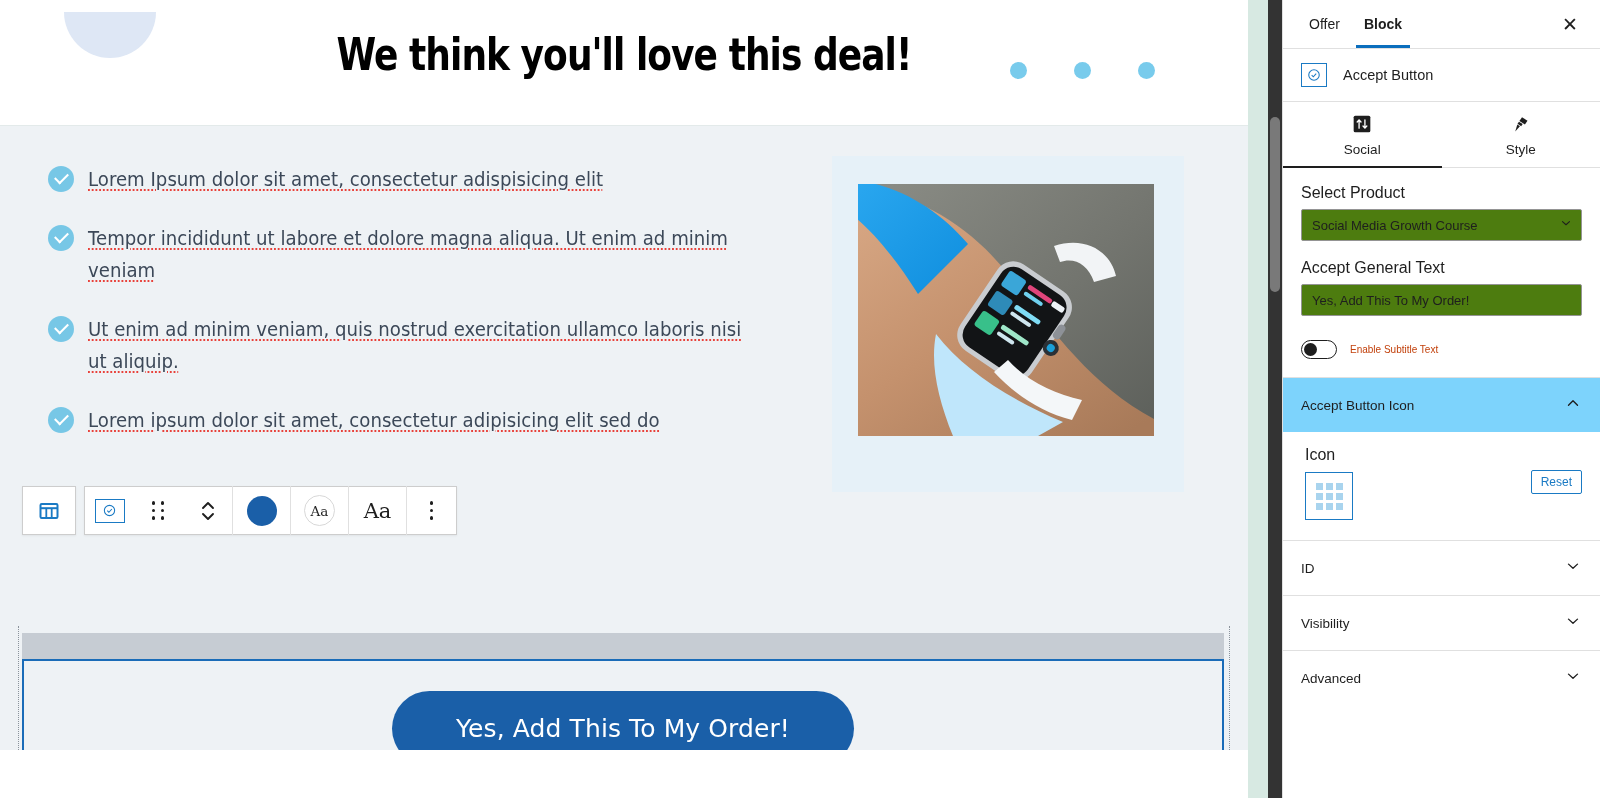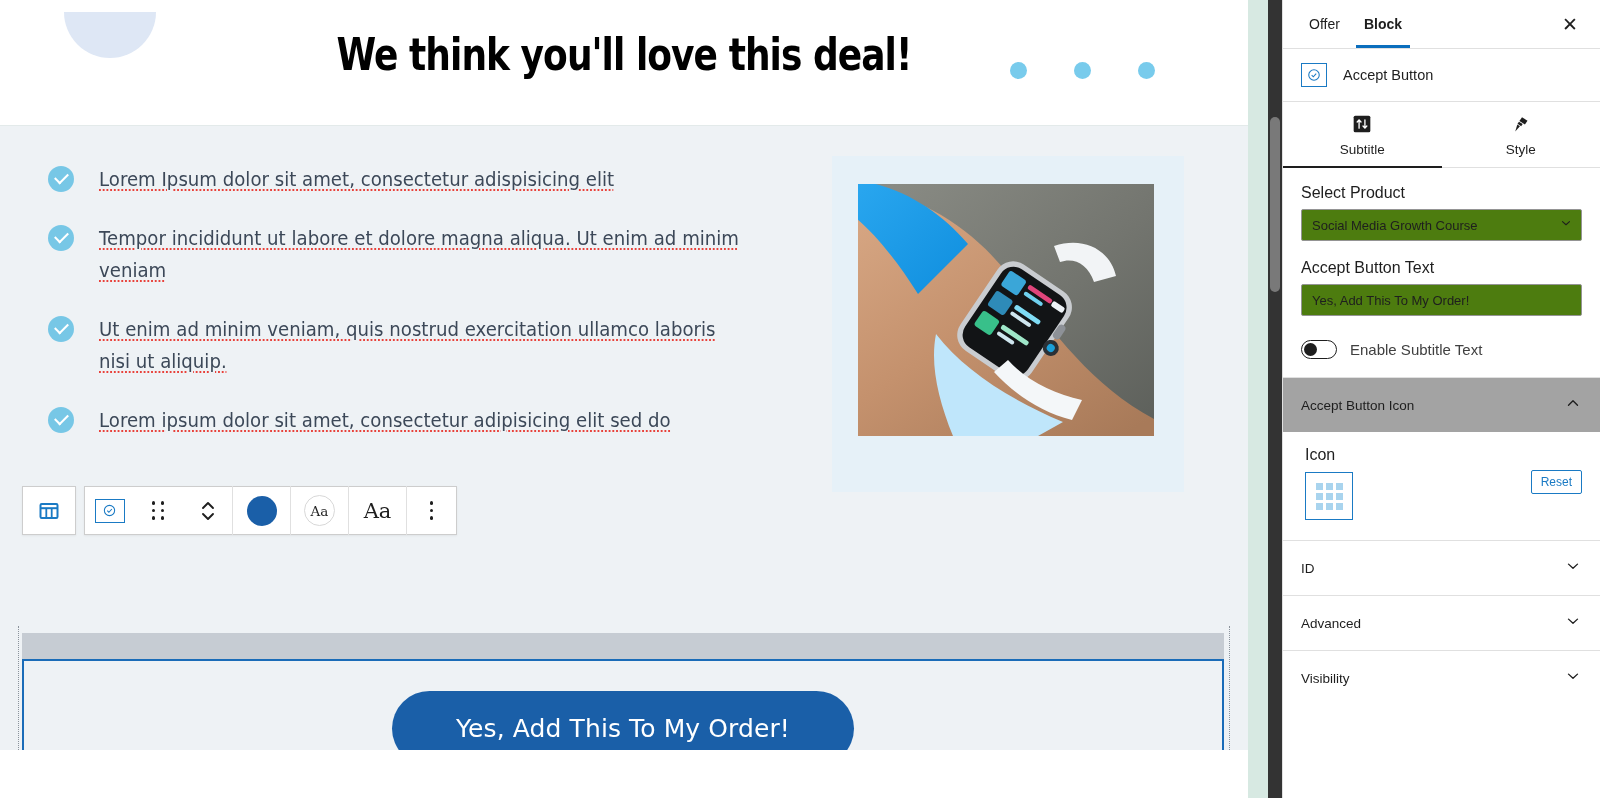--- a/index.html
+++ b/index.html
@@ -67,21 +67,21 @@
     padding: 30px 0 0 0;
   }
   .bullets {
     width: 800px;
     padding-left: 48px;
     padding-top: 8px;
   }
   .bullet {
     display: flex;
     align-items: flex-start;
-    gap: 25px;
+    gap: 14px;
     margin-bottom: 27px;
     justify-content: center;
   }
   .bullet-icon {
     flex: 0 0 auto;
     width: 26px; height: 26px;
     border-radius: 50%;
     background: #77c7e6;
     position: relative;
     margin-top: 2px;
@@ -367,29 +367,29 @@
     cursor: pointer;
     flex: 0 0 auto;
   }
   .sb-toggle i {
     position: absolute;
     left: 2px; top: 2px;
     width: 13px; height: 13px;
     border-radius: 50%;
     background: #1e1e1e;
   }
-  .sb-toggle-label { font-size: 15px; color: #404040; }
+  .sb-toggle-label { font-size: 10px; color: #c2410c; }
 
   .sb-accordion {
     border-top: 1px solid #e0e0e0;
     padding: 16px 18px;
     display: flex; align-items: center;
     cursor: pointer;
   }
-  .sb-accordion.open { background: #a3a3a3; }
+  .sb-accordion.open { background: #7dd3fc; }
   .sb-acc-title { font-size: 13.5px; color: #1e1e1e; }
   .sb-acc-chev { margin-left: auto; color: #1e1e1e; }
 
   .sb-iconpicker { padding: 14px 22px 20px; position: relative; }
   .sb-iconpicker .sb-label { margin-bottom: 8px; }
   .sb-iconbox {
     width: 48px; height: 48px;
     border: 1px solid #1a7ac4;
     display: flex; align-items: center; justify-content: center;
     cursor: pointer;
@@ -605,21 +605,21 @@
 
     <div class="sb-paneltabs">
       <div class="sb-ptab active">
         <span class="ic">
           <svg width="20" height="20" viewBox="0 0 24 24" aria-hidden="true">
             <rect x="2" y="2" width="20" height="20" rx="2" fill="#1e1e1e"></rect>
             <path d="M8.5 7v10M8.5 7l-2.3 2.6M8.5 7l2.3 2.6" stroke="#fff" stroke-width="1.6" fill="none" stroke-linecap="round"></path>
             <path d="M15.5 17V7M15.5 17l-2.3-2.6M15.5 17l2.3-2.6" stroke="#fff" stroke-width="1.6" fill="none" stroke-linecap="round"></path>
           </svg>
         </span>
-        <span class="lbl">Subtitle</span>
+        <span class="lbl">Social</span>
       </div>
       <div class="sb-ptab">
         <span class="ic">
           <svg width="22" height="20" viewBox="0 0 24 24" aria-hidden="true">
             <path d="M13.2 3.8l6.6 4.2-3.1 4.6-6.6-4.2z" fill="#1e1e1e"></path>
             <path d="M9.6 9.2l4.4 2.8-1.8 2.6-4.4-2.8z" fill="#1e1e1e"></path>
             <path d="M7.6 12.6l3.1 2-5.6 6.4z" fill="#1e1e1e"></path>
           </svg>
         </span>
         <span class="lbl">Style</span>
@@ -635,21 +635,21 @@
           </select>
           <span class="sb-chev">
             <svg width="14" height="14" viewBox="0 0 24 24" fill="none" aria-hidden="true">
               <path d="M6 9.5l6 5.5 6-5.5" stroke="#1e1e1e" stroke-width="1.8" fill="none" stroke-linecap="round" stroke-linejoin="round"></path>
             </svg>
           </span>
         </div>
       </div>
 
       <div class="sb-field">
-        <label class="sb-label">Accept Button Text</label>
+        <label class="sb-label">Accept General Text</label>
         <input class="sb-input" type="text" value="Yes, Add This To My Order!" style="">
       </div>
     </div>
 
     <div class="sb-toggle-row">
       <span class="sb-toggle">
           <i></i>
         </span>
       <span class="sb-toggle-label">Enable Subtitle Text</span>
     </div>
@@ -684,31 +684,31 @@
     <div class="sb-accordion">
       <span class="sb-acc-title">ID</span>
       <span class="sb-acc-chev">
         <svg width="18" height="18" viewBox="0 0 24 24" fill="none" aria-hidden="true">
           <path d="M6 9.5l6 5.5 6-5.5" stroke="#1e1e1e" stroke-width="1.8" fill="none" stroke-linecap="round" stroke-linejoin="round"></path>
         </svg>
       </span>
     </div>
 
     <div class="sb-accordion">
+      <span class="sb-acc-title">Visibility</span>
+      <span class="sb-acc-chev">
+        <svg width="18" height="18" viewBox="0 0 24 24" fill="none" aria-hidden="true">
+          <path d="M6 9.5l6 5.5 6-5.5" stroke="#1e1e1e" stroke-width="1.8" fill="none" stroke-linecap="round" stroke-linejoin="round"></path>
+        </svg>
+      </span>
+    </div>
+
+    <div class="sb-accordion">
       <span class="sb-acc-title">Advanced</span>
       <span class="sb-acc-chev">
         <svg width="18" height="18" viewBox="0 0 24 24" fill="none" aria-hidden="true">
           <path d="M6 9.5l6 5.5 6-5.5" stroke="#1e1e1e" stroke-width="1.8" fill="none" stroke-linecap="round" stroke-linejoin="round"></path>
         </svg>
       </span>
     </div>
 
-    <div class="sb-accordion">
-      <span class="sb-acc-title">Visibility</span>
-      <span class="sb-acc-chev">
-        <svg width="18" height="18" viewBox="0 0 24 24" fill="none" aria-hidden="true">
-          <path d="M6 9.5l6 5.5 6-5.5" stroke="#1e1e1e" stroke-width="1.8" fill="none" stroke-linecap="round" stroke-linejoin="round"></path>
-        </svg>
-      </span>
-    </div>
-
   </div>
 </div>
 
 </body></html>

